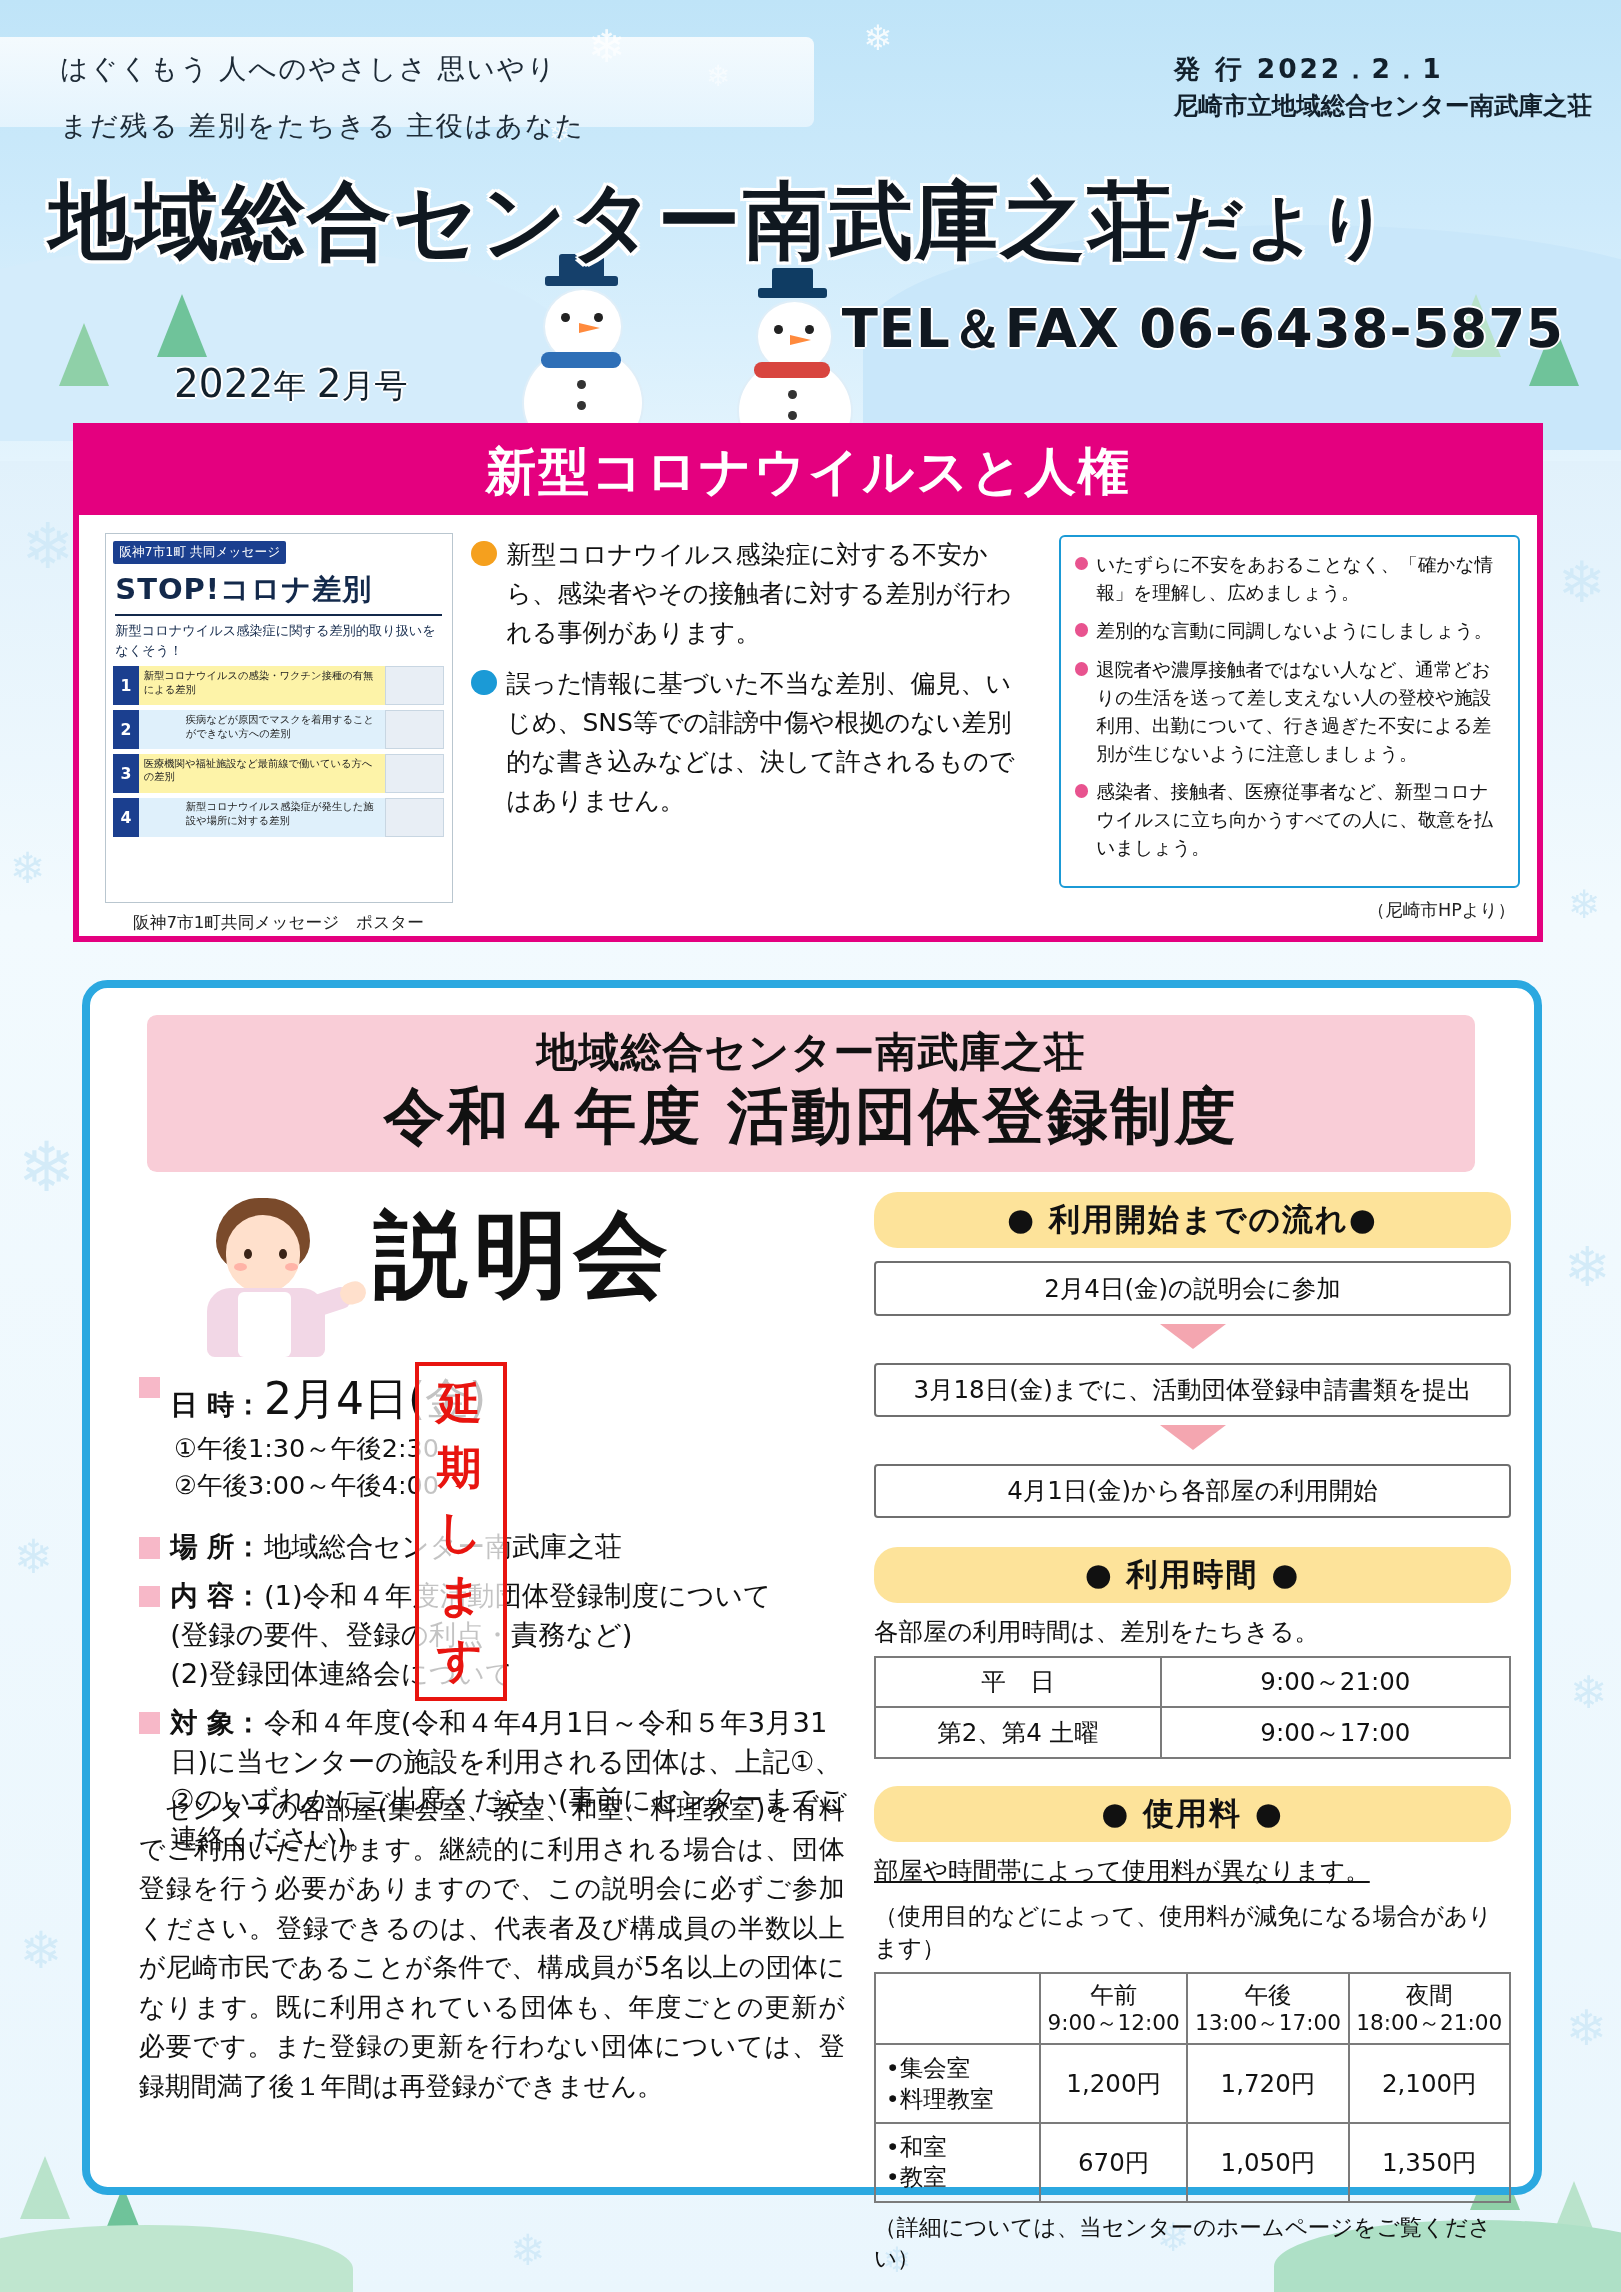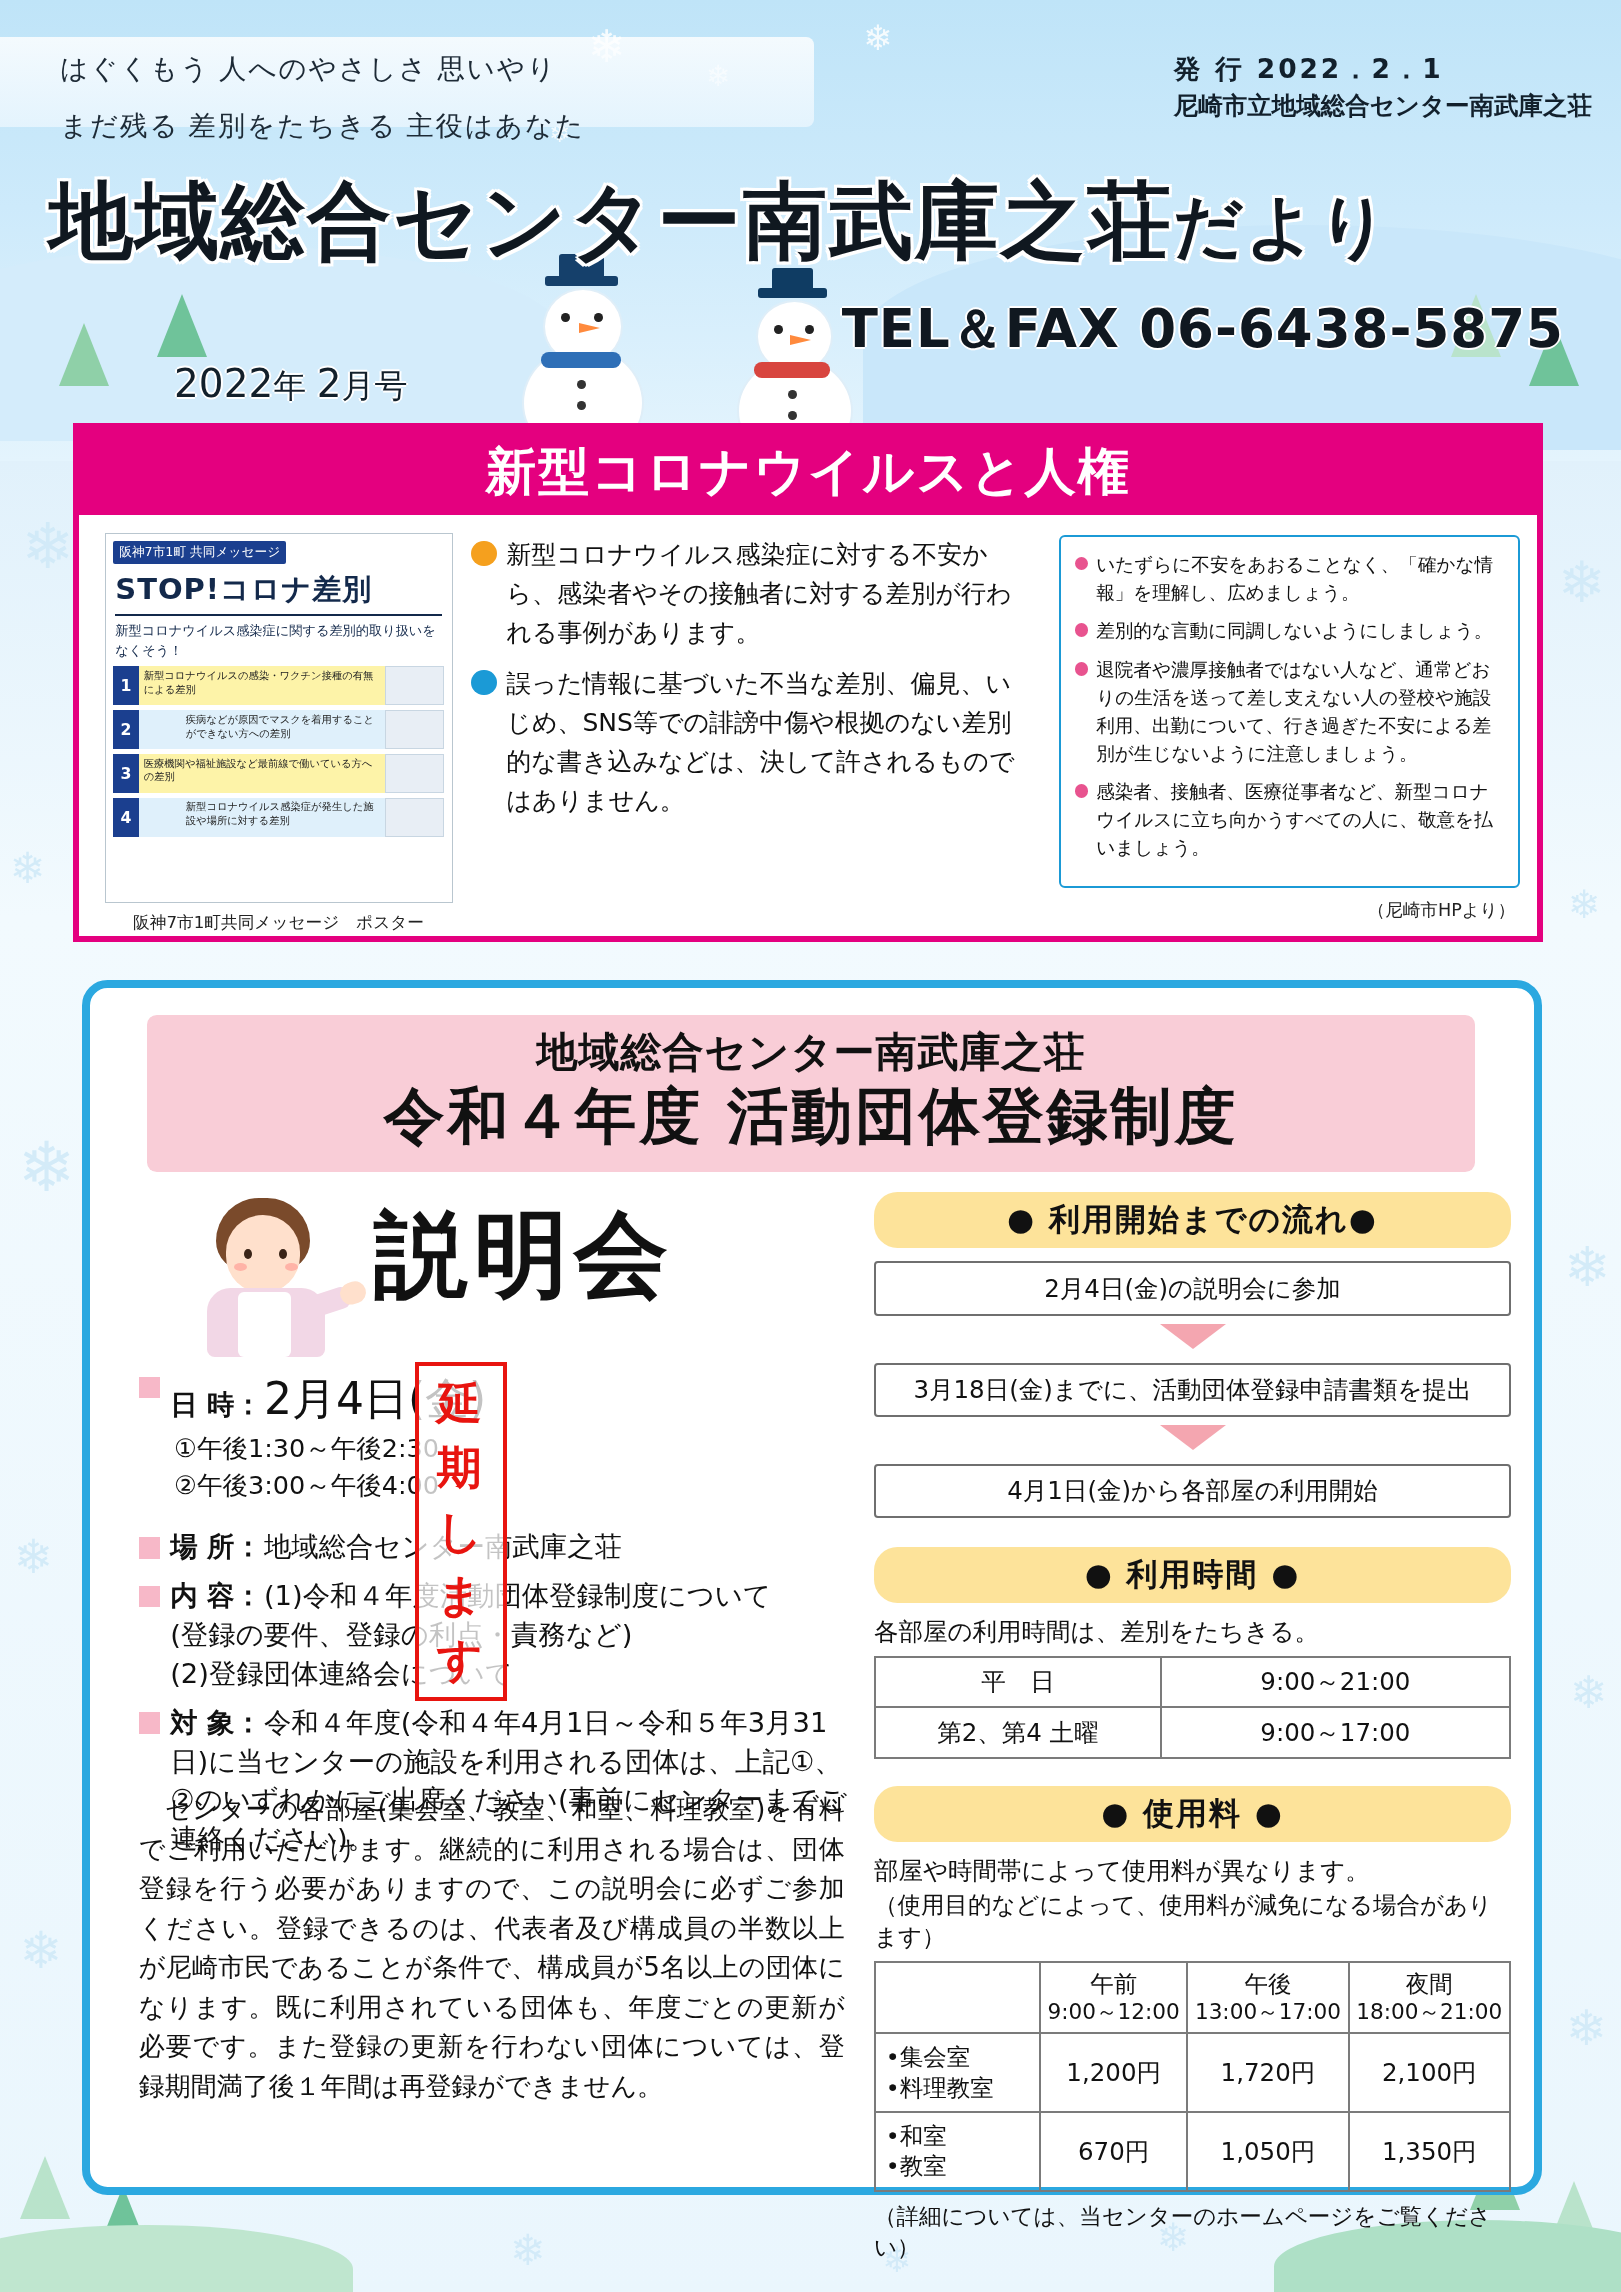--- a/index.html
+++ b/index.html
@@ -392,21 +392,21 @@
         <td>9:00～21:00</td>
       </tr>
       <tr>
         <td>第2、第4 土曜</td>
         <td>9:00～17:00</td>
       </tr>
     </tbody>
       </table>
 
     <div class="yellow-bar" style="margin-top:27.4px;">● 使用料 ●</div>
-    <div class="sub-note" style="margin-bottom:2px;">部屋や時間帯によって使用料が異なります。</div>
+    <div class="sub-note" style="margin-bottom:13px;text-decoration:underline;">部屋や時間帯によって使用料が異なります。</div>
     <div class="sub-note" style="margin-top:0;font-size:23.5px;">（使用目的などによって、使用料が減免になる場合があります）</div>
     <table>
       <tbody>
           <tr class="fee-head">
         <td style="width:26%"></td>
         <td>
           <div class="t">午前</div>
           <div>9:00～12:00</div>
         </td>
         <td>

